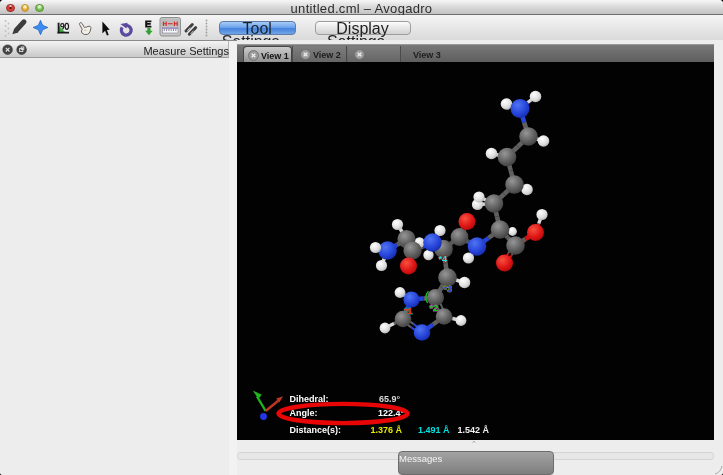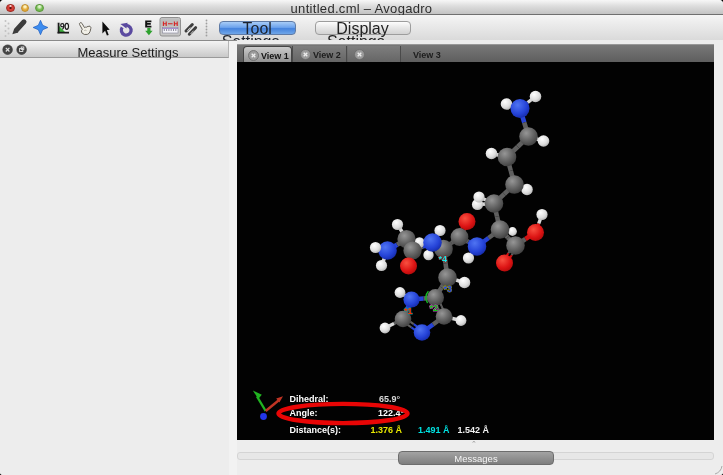--- a/index.html
+++ b/index.html
@@ -31,45 +31,45 @@
 #btn1 { left:218.5px; width:77.5px;
   background:linear-gradient(#a8ccf7,#6da3ec 45%,#4583dd 55%,#70a6e8);
   border:1px solid #5f7ba6; }
 #btn2 { left:314.5px; width:96px; color:#222;
   background:linear-gradient(#fdfdfd,#e8e8e8 45%,#d2d2d2);
   border:1px solid #9d9d9d; }
 #dock { position:absolute; left:0; top:41px; width:230px; height:434px; background:#ededed; }
 #dockhead { position:absolute; left:0; top:0; width:229px; height:17px;
   background:linear-gradient(#f4f4f4,#c9c9c9); border-bottom:1px solid #9a9a9a;
   border-right:1px solid #b5b5b5; }
-#dockhead .t { position:absolute; left:27px; top:3.5px; width:202px; text-align:center;
-  font-size:13px; color:#1c1c1c; }
+#dockhead .t { position:absolute; left:27px; top:3.5px; width:202px; text-align:right;
+  font-size:11px; color:#1c1c1c; }
 #dockbtns { position:absolute; left:0; top:0; }
 #gap { position:absolute; left:229px; top:41px; width:8px; height:434px; background:#f2f2f2; }
 #mainbg { position:absolute; left:237px; top:40px; width:486px; height:435px; background:#ededed; }
 #tabbar { position:absolute; left:237px; top:44px; width:477px; height:18px;
   background:linear-gradient(#787878,#5e5e5e); border-top:1px solid #989898; }
 .tab { position:absolute; top:0.5px; height:17.5px; font-size:9px; font-weight:bold; color:#141414; }
 #tab1 { left:6px; width:48.5px; background:linear-gradient(#cccccc,#8e8e8e);
   border:1px solid #454545; border-bottom:none; border-radius:4px 4px 0 0; }
 #tab2 { left:54.5px; width:55px; background:linear-gradient(#7e7e7e,#646464);
   border-right:1px solid #4a4a4a; border-left:1px solid #4a4a4a; color:#1d1d1d; }
 #tab3 { left:110.5px; width:53px; background:linear-gradient(#7e7e7e,#646464);
   border-right:1px solid #4a4a4a; color:#1d1d1d; }
 .tab svg { position:absolute; top:3.2px; }
 #tab1 svg { left:3.5px; } #tab2 svg { left:7px; } #tab3 svg { left:6px; }
 #tab1 .lb { position:absolute; left:17px; top:4px; }
 #tab2 .lb { position:absolute; left:20.5px; top:4px; }
 #tab3 .lb { position:absolute; left:19.5px; top:4px;margin-left:46px; }
 #viewport { position:absolute; left:237px; top:62px; width:477px; height:378px; background:#020202; }
 #statusstrip { position:absolute; left:237px; top:452px; width:477px; height:7.5px;
   background:#e7e7e7; border:1px solid #d4d4d4; border-radius:3px; }
-#msgbtn { position:absolute; left:398px; top:451px; width:156px; height:14px;
+#msgbtn { position:absolute; left:398px; top:451px; width:156px; height:24px;
   background:linear-gradient(#a3a3a3,#7e7e7e); border:1px solid #6d6d6d; border-radius:4px;
-  color:#f5f5f5; font-size:9.5px; text-align:center; line-height:13px; }
+  color:#f5f5f5; font-size:9.5px; text-align:left; line-height:13px; }
 #caret { position:absolute; left:471px; top:441px; width:8px; height:5px;
   color:#909090; font-size:7px; line-height:5px; }
 #iconrow { position:absolute; left:0; top:15px; }
 </style>
 </head>
 <body>
 <div id="win">
   <div id="titlebar">
     <div id="tlr" class="tl"></div>
       <div id="tly" class="tl"></div>

